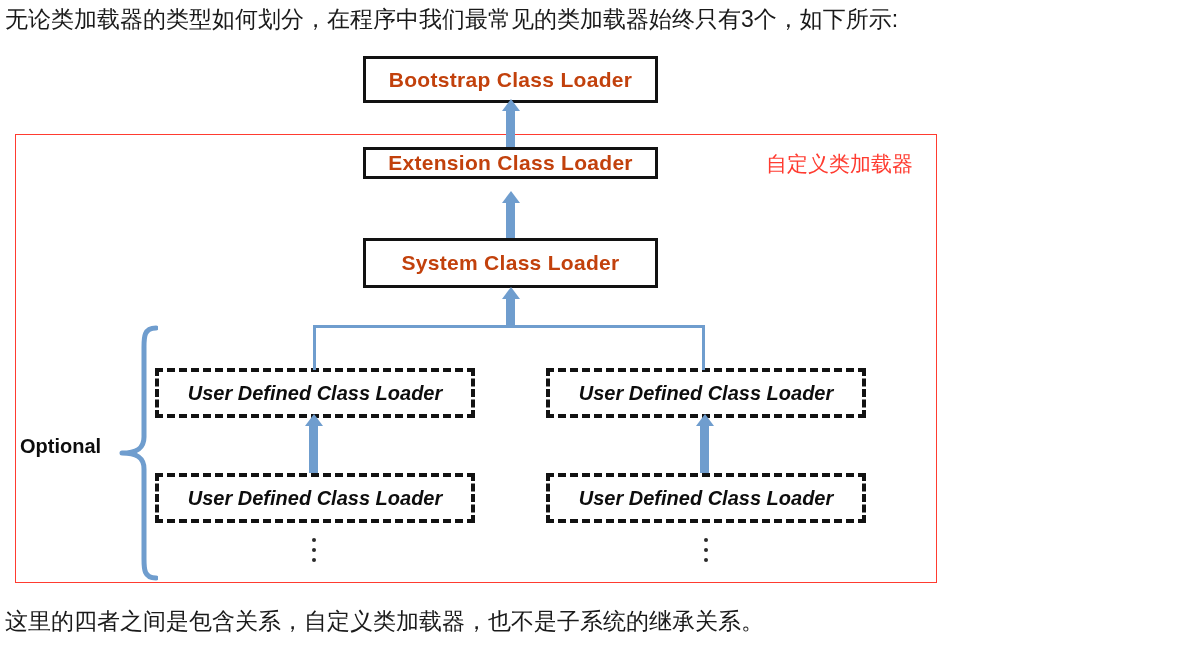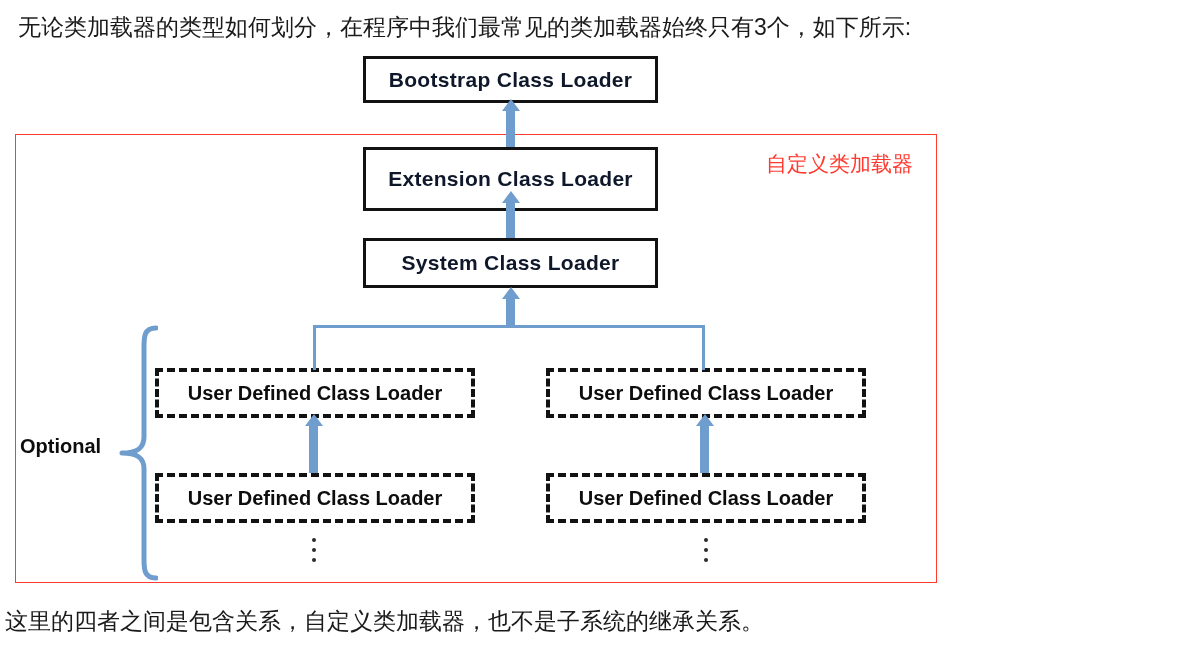--- a/index.html
+++ b/index.html
@@ -10,21 +10,21 @@
   }
   .cn-text{
     position:absolute;
     font-family:"Liberation Sans","DejaVu Sans",sans-serif;
     font-size:23px;
     line-height:26px;
     color:#1a1a1a;
     white-space:nowrap;
     letter-spacing:0px;
   }
-  #intro-text{left:18px;top:6px;margin-top:8px;}
+  #intro-text{left:5px;top:6px;}
   #outro-text{left:5px;top:608px;}
 
   
   #custom-region{
     position:absolute;
     left:15px;top:134px;
     width:922px;height:449px;
     border:1.6px solid #ff3b30;
     box-sizing:border-box;
     background:transparent;
@@ -41,39 +41,40 @@
 
   
   .solid-box{
     position:absolute;
     box-sizing:border-box;
     border:3px solid #121212;
     background:#ffffff;
     display:flex;align-items:center;justify-content:center;
     font-size:21px;
     font-weight:bold;
-    color:#0f172a;
+    color:#c2410c;
     letter-spacing:.3px;
     white-space:nowrap;
   }
   #box-bootstrap{left:363px;top:56px;width:295px;height:47px;}
-  #box-extension{left:363px;top:147px;width:295px;height:64px;}
+  #box-extension{left:363px;top:147px;width:295px;height:32px;}
   #box-system{left:363px;top:238px;width:295px;height:50px;}
 
   
   .dashed-box{
     position:absolute;
     box-sizing:border-box;
     border:4px dashed #121212;
     background:transparent;
     display:flex;align-items:center;justify-content:center;
     font-size:20px;
     font-weight:bold;
     color:#0d0d0d;
     white-space:nowrap;
+    font-style:italic;
   }
   #box-udcl-1{left:155px;top:368px;width:320px;height:50px;}
   #box-udcl-2{left:546px;top:368px;width:320px;height:50px;}
   #box-udcl-3{left:155px;top:473px;width:320px;height:50px;}
   #box-udcl-4{left:546px;top:473px;width:320px;height:50px;}
 
   
   .arrow-up{
     position:absolute;
     width:9px;

